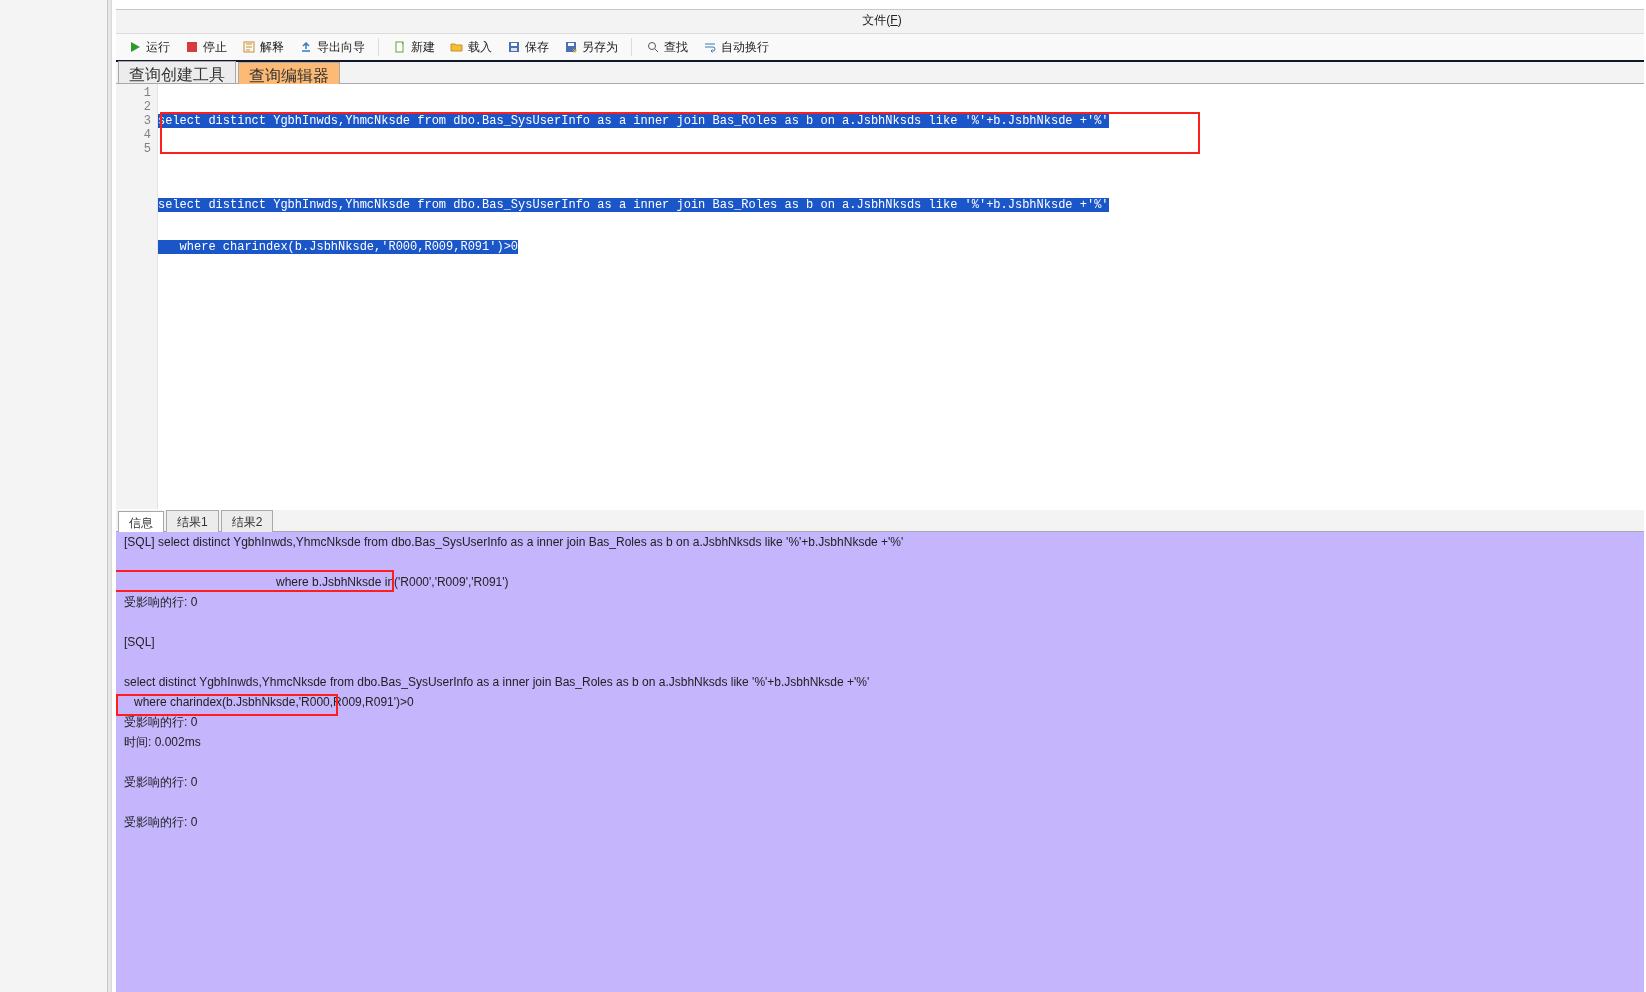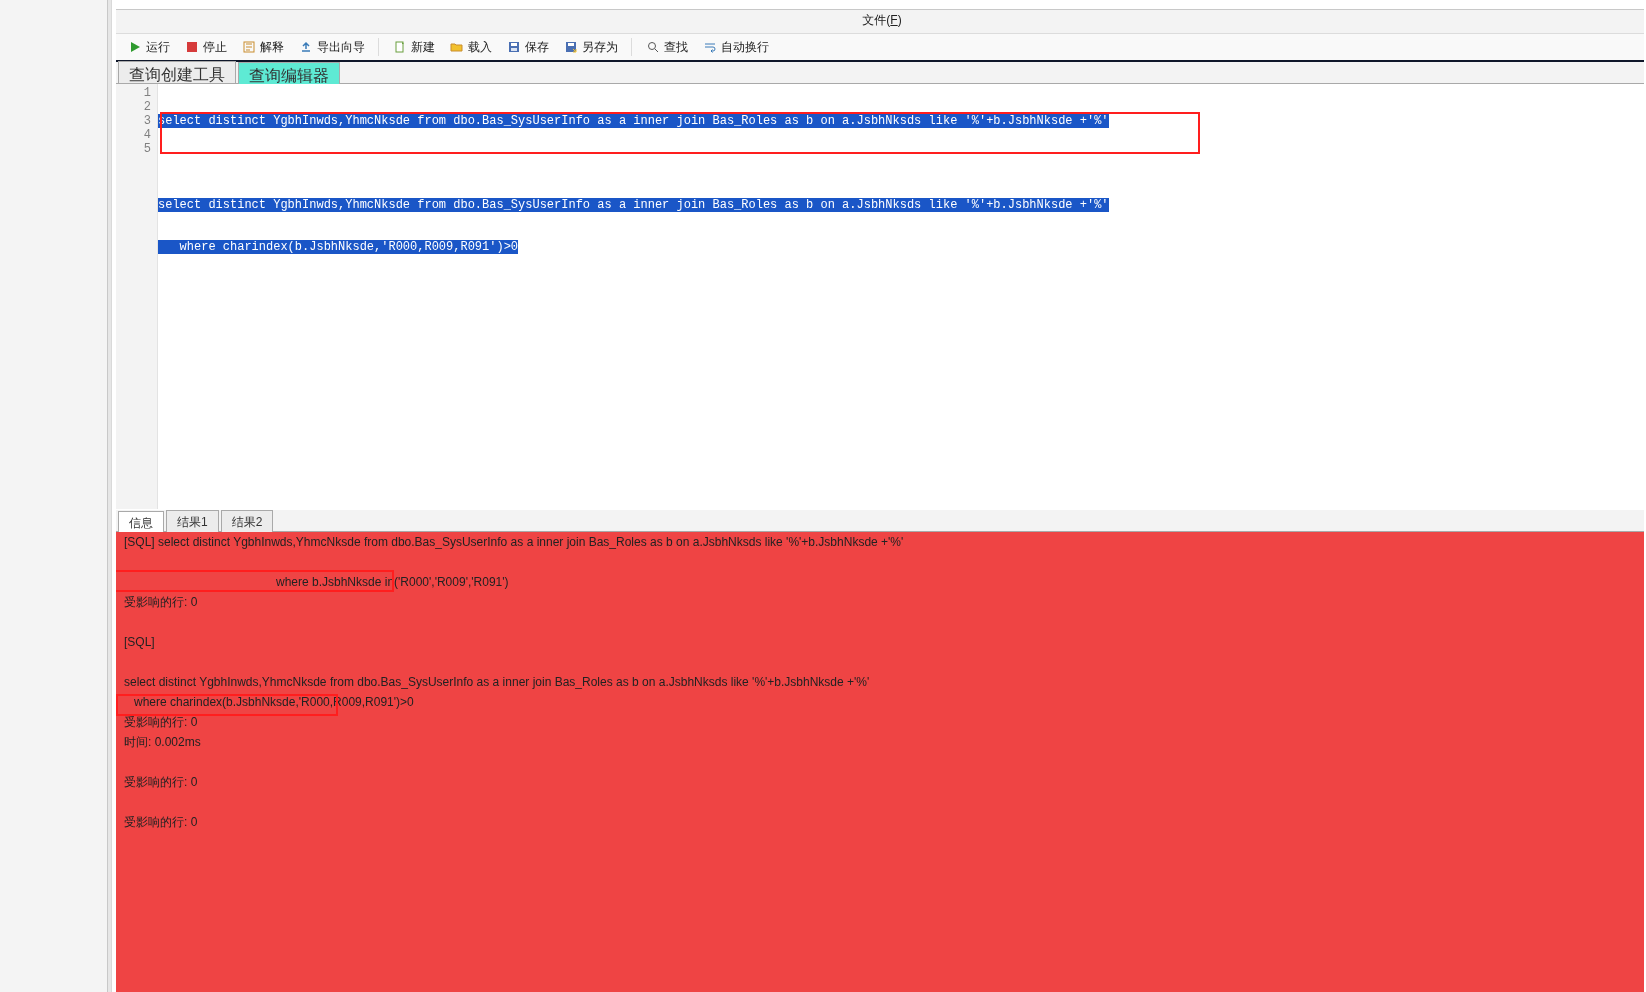--- a/index.html
+++ b/index.html
@@ -23,39 +23,39 @@
 
   
   .toolbar { position: absolute; left: 4px; top: 34px; width: 1528px; height: 28px; background: #f9f9f9; border-bottom: 2px solid #0f172a; display: flex; align-items: center; padding-left: 6px; gap: 4px; }
   .toolbar .btn { display: flex; align-items: center; gap: 3px; padding: 2px 4px; color: #222; border: 1px solid transparent; border-radius: 2px; }
   .toolbar .sep { width: 1px; height: 18px; background: #dcdcdc; margin: 0 4px; }
   .ico { display: inline-flex; width: 16px; height: 16px; align-items: center; justify-content: center; }
 
   
   .ed-tabs { position: absolute; left: 4px; top: 62px; width: 1528px; height: 22px; display: flex; align-items: flex-end; border-bottom: 1px solid #a9a9a9; background: #f3f3f3; padding-left: 2px; }
   .ed-tabs .tab { height: 22px; padding: 3px 10px 0 10px; border: 1px solid #a9a9a9; border-bottom: none; margin-right: 2px; background: #ececec; color: #333; font-size: 16px; }
-  .ed-tabs .tab.active { background: #5eead4; position: relative; top: 1px; }
+  .ed-tabs .tab.active { background: #fdba74; position: relative; top: 1px; }
 
   
   .editor { position: absolute; left: 4px; top: 84px; width: 1528px; height: 425px; background: #fff; }
   .gutter { position: absolute; left: 0; top: 0; width: 42px; height: 100%; background: #f3f3f3; border-right: 1px solid #e3e3e3; color: #808080; font-family: Consolas, "Courier New", monospace; font-size: 12px; padding-top: 2px; }
   .gutter .ln { height: 14px; line-height: 14px; text-align: right; padding-right: 6px; }
   .code { position: absolute; left: 42px; top: 0; right: 0; height: 100%; font-family: Consolas, "Courier New", monospace; font-size: 12px; line-height: 14px; white-space: pre; color: #333; padding-top: 2px; }
   .code .row { height: 14px; }
   .code .sel { background: #1a56c7; color: #fff; display: inline; }
   .code-hl-box { position: absolute; border: 2px solid #ff1e1e; pointer-events: none; }
   .hl1 { left: 44px; top: 28px; width: 1040px; height: 42px; }
 
   
   .res-tabs { position: absolute; left: 4px; top: 510px; width: 1528px; height: 22px; display: flex; align-items: center; border-bottom: 1px solid #a9a9a9; background: #f3f3f3; padding-left: 2px; }
   .res-tabs .tab { height: 22px; padding: 3px 10px 0 10px; border: 1px solid #a9a9a9; border-bottom: none; margin-right: 2px; background: #ececec; color: #333; font-size: 12px; }
   .res-tabs .tab.active { background: #fff; position: relative; top: 1px; }
 
   
-  .messages { position: absolute; left: 4px; top: 532px; width: 1528px; bottom: 0; background: #ef4444; overflow: hidden; color: #222; font-size: 12px; }
+  .messages { position: absolute; left: 4px; top: 532px; width: 1528px; bottom: 0; background: #c4b5fd; overflow: hidden; color: #222; font-size: 12px; }
   .messages .line { padding: 0 8px; line-height: 20px; white-space: pre; }
   .messages .indent { padding-left: 160px; margin-top: 20px; }
   .messages .blank { height: 20px; }
   .res-hl-box { position: absolute; border: 2px solid #ff1e1e; pointer-events: none; }
   .rhl1 { left: -12px; top: 38px; width: 290px; height: 22px; }
   .rhl2 { left: 0px; top: 162px; width: 222px; height: 22px; }
 
   
   svg { display: block; }
 </style>

